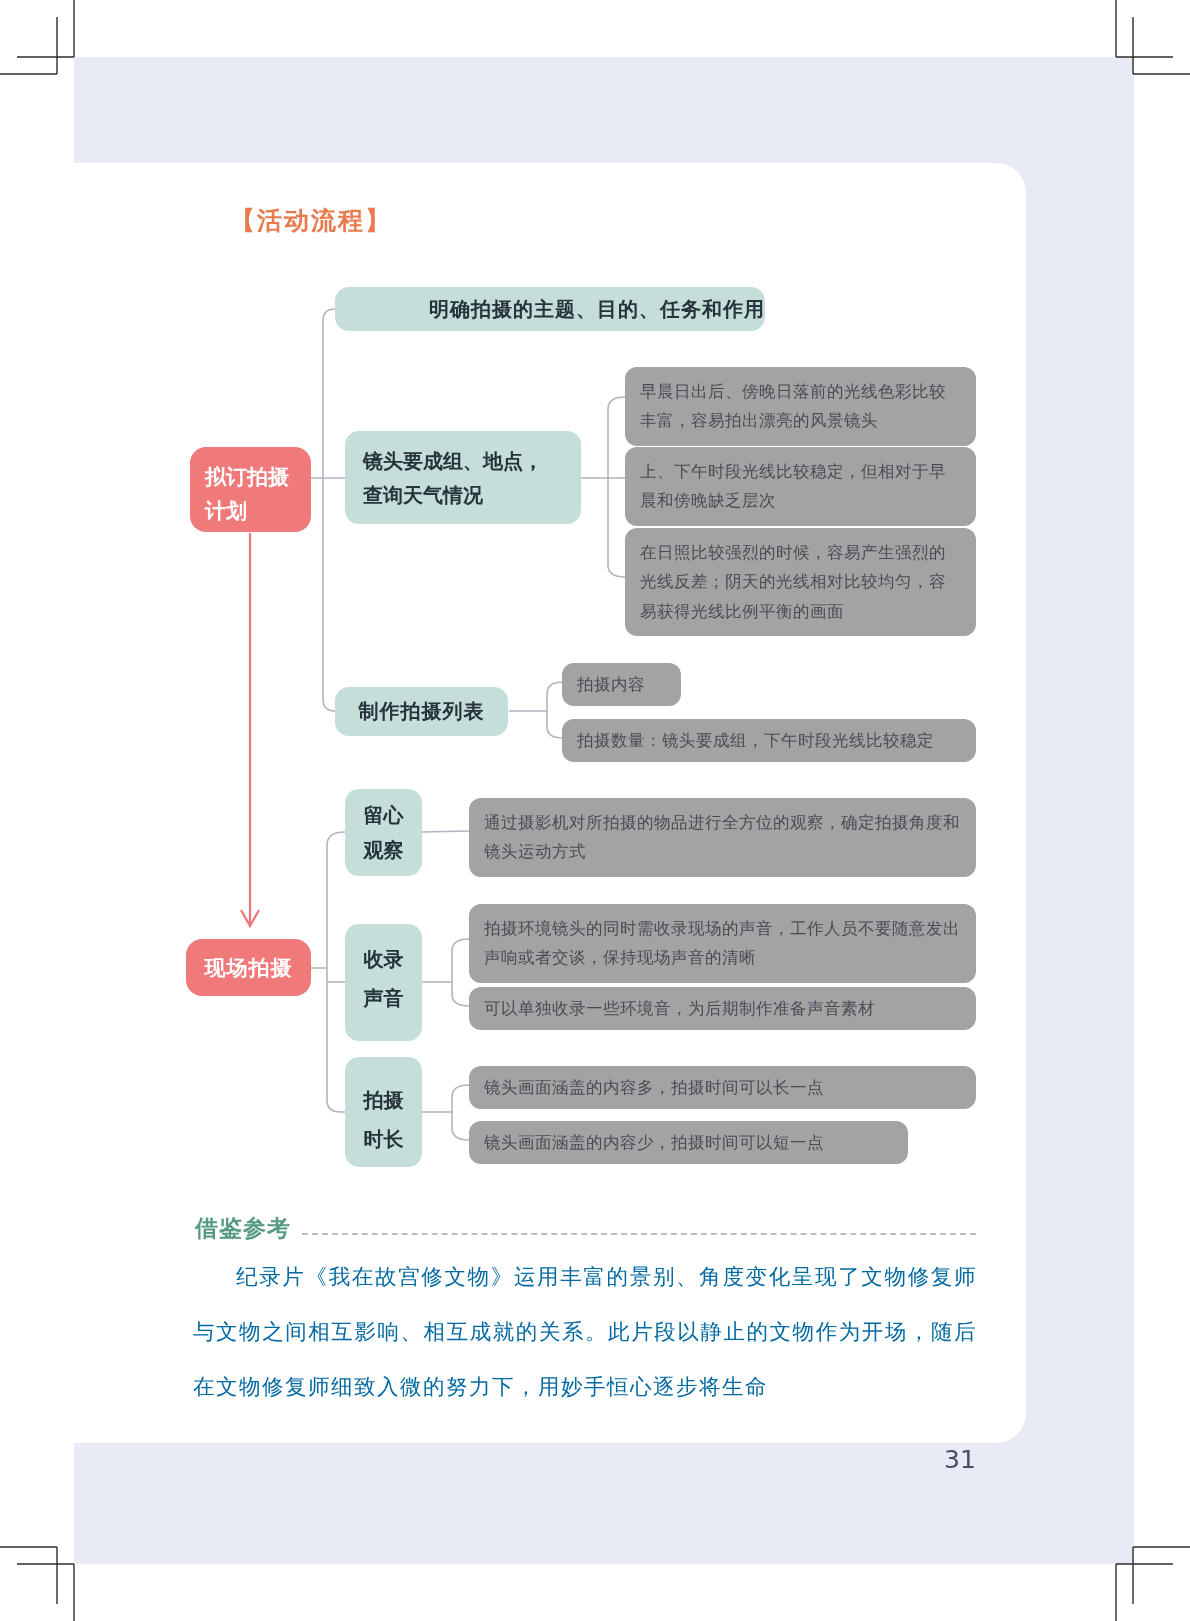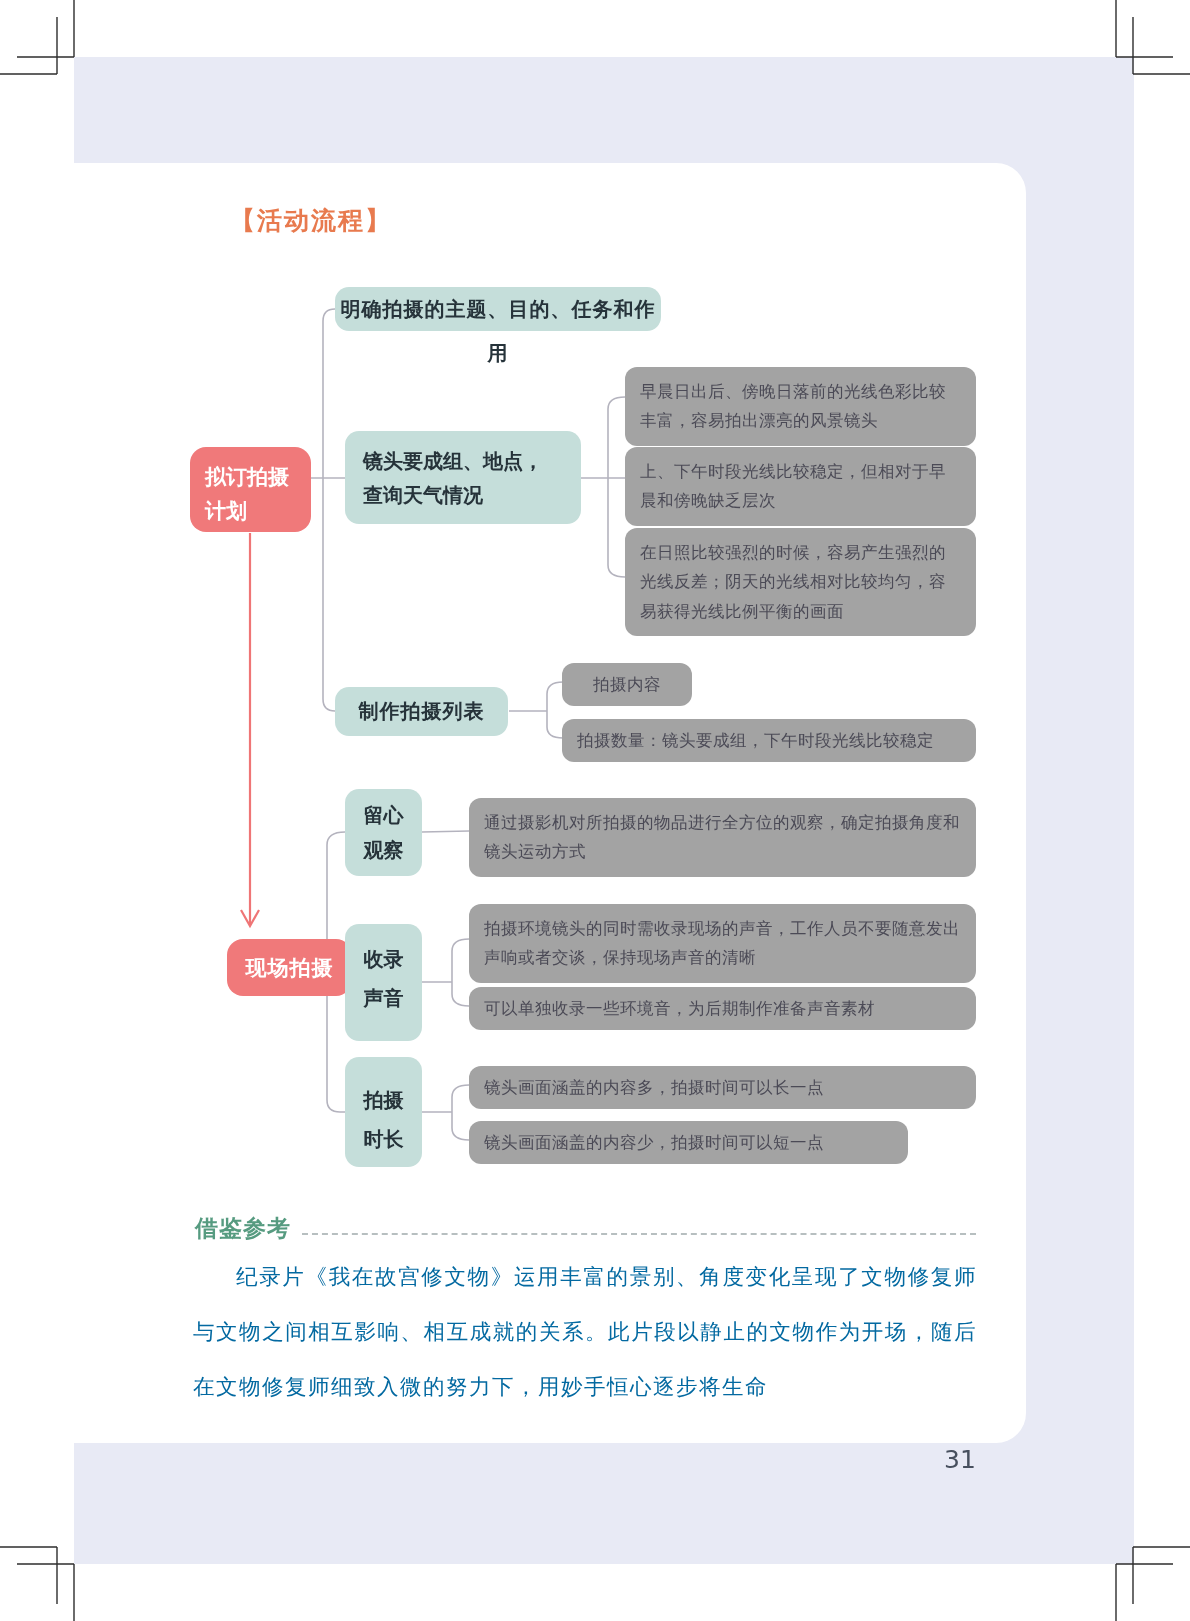--- a/index.html
+++ b/index.html
@@ -16,46 +16,46 @@
 
   .section-label{left:230px;top:204px;font-size:25px;font-weight:bold;
     color:#e87a4e;letter-spacing:2px;font-family:"DejaVu Sans",sans-serif;}
 
   
   .stage{background:#f0797a;color:#ffffff;font-weight:bold;border-radius:16px;
          font-family:"DejaVu Serif",serif;}
   .n-stage1{left:190px;top:447px;width:121px;height:85px;font-size:21px;
             padding:13px 0 0 15px;line-height:1.6;}
   .n-stage2{left:186px;top:939px;width:125px;height:57px;font-size:21px;
-            text-align:center;line-height:57px;letter-spacing:1px;margin-left:41px;}
+            text-align:center;line-height:57px;letter-spacing:1px;}
 
   
   .step{background:#c5deda;color:#26333a;font-weight:bold;border-radius:14px;
         font-family:"DejaVu Serif",serif;}
-  .n-clarify{left:335px;top:287px;width:326px;height:44px;font-size:20px;
-             text-align:center;line-height:44px;letter-spacing:1px;}
+  .n-clarify{left:335px;top:287px;width:430px;height:44px;font-size:20px;
+             text-align:right;line-height:44px;letter-spacing:1px;}
   .n-time{left:345px;top:431px;width:236px;height:93px;font-size:20px;
           padding:14px 0 0 18px;line-height:1.68;}
   .n-list{left:335px;top:687px;width:173px;height:49px;font-size:20px;
           text-align:center;line-height:49px;letter-spacing:1px;}
   .n-observe{left:345px;top:789px;width:77px;height:87px;font-size:20px;
              text-align:center;padding-top:9px;line-height:1.75;}
   .n-record{left:345px;top:924px;width:77px;height:117px;font-size:20px;
             text-align:center;padding-top:16px;line-height:1.95;}
   .n-duration{left:345px;top:1057px;width:77px;height:110px;font-size:20px;
               text-align:center;padding-top:24px;line-height:1.95;}
 
   
   .detail{background:#a3a3a3;color:#4b4a56;border-radius:12px;font-size:16.5px;
           line-height:1.78;padding:10px 15px;letter-spacing:0.5px;}
   .single{padding:7px 15px;white-space:nowrap;}
   .g1{left:625px;top:367px;width:351px;}
   .g2{left:625px;top:447px;width:351px;}
   .g3{left:625px;top:528px;width:351px;}
-  .g4{left:562px;top:663px;width:130px;text-align:center;}
+  .g4{left:562px;top:663px;width:119px;}
   .g5{left:562px;top:719px;width:414px;}
   .g6{left:469px;top:798px;width:507px;}
   .g7{left:469px;top:904px;width:507px;}
   .g8{left:469px;top:987px;width:507px;}
   .g9{left:469px;top:1066px;width:507px;}
   .g10{left:469px;top:1121px;width:439px;}
 
   
   .ref-heading{left:195px;top:1213px;font-size:23px;font-weight:bold;
                color:#569b80;letter-spacing:1px;}

